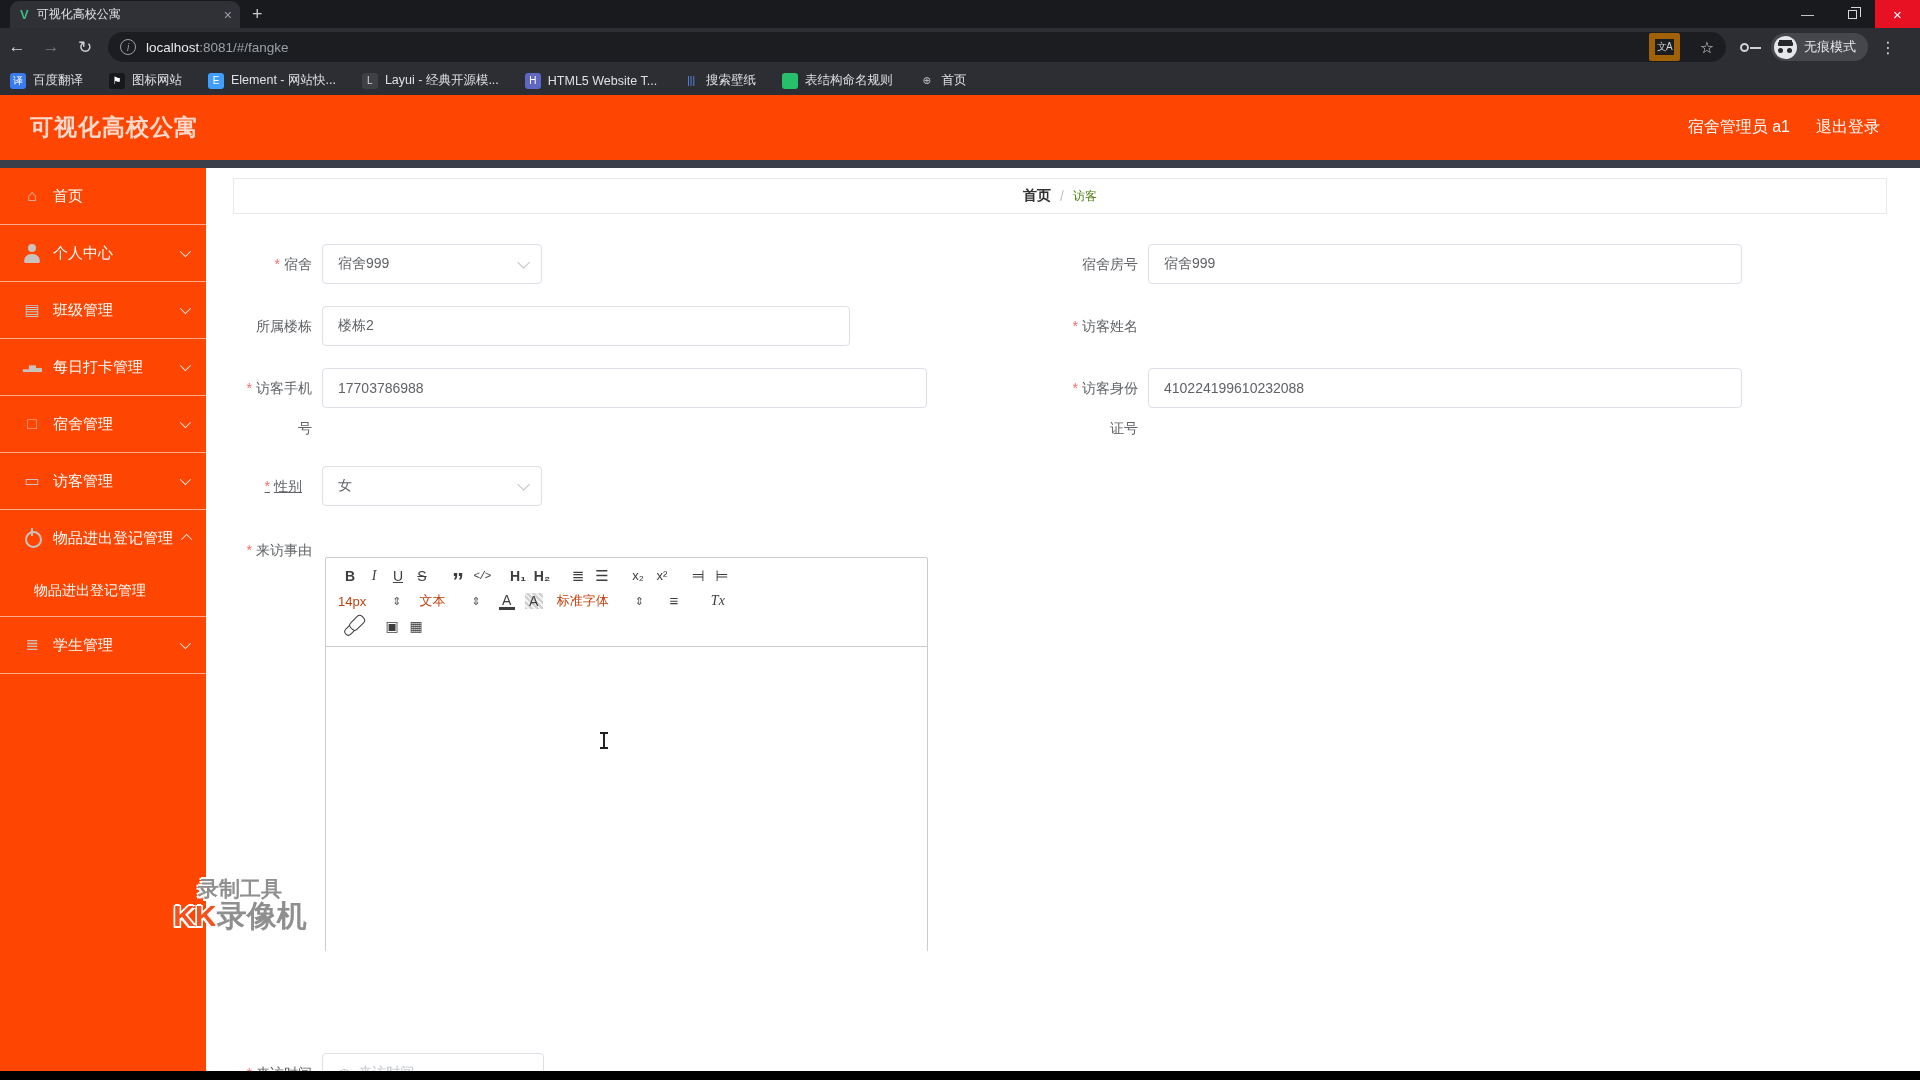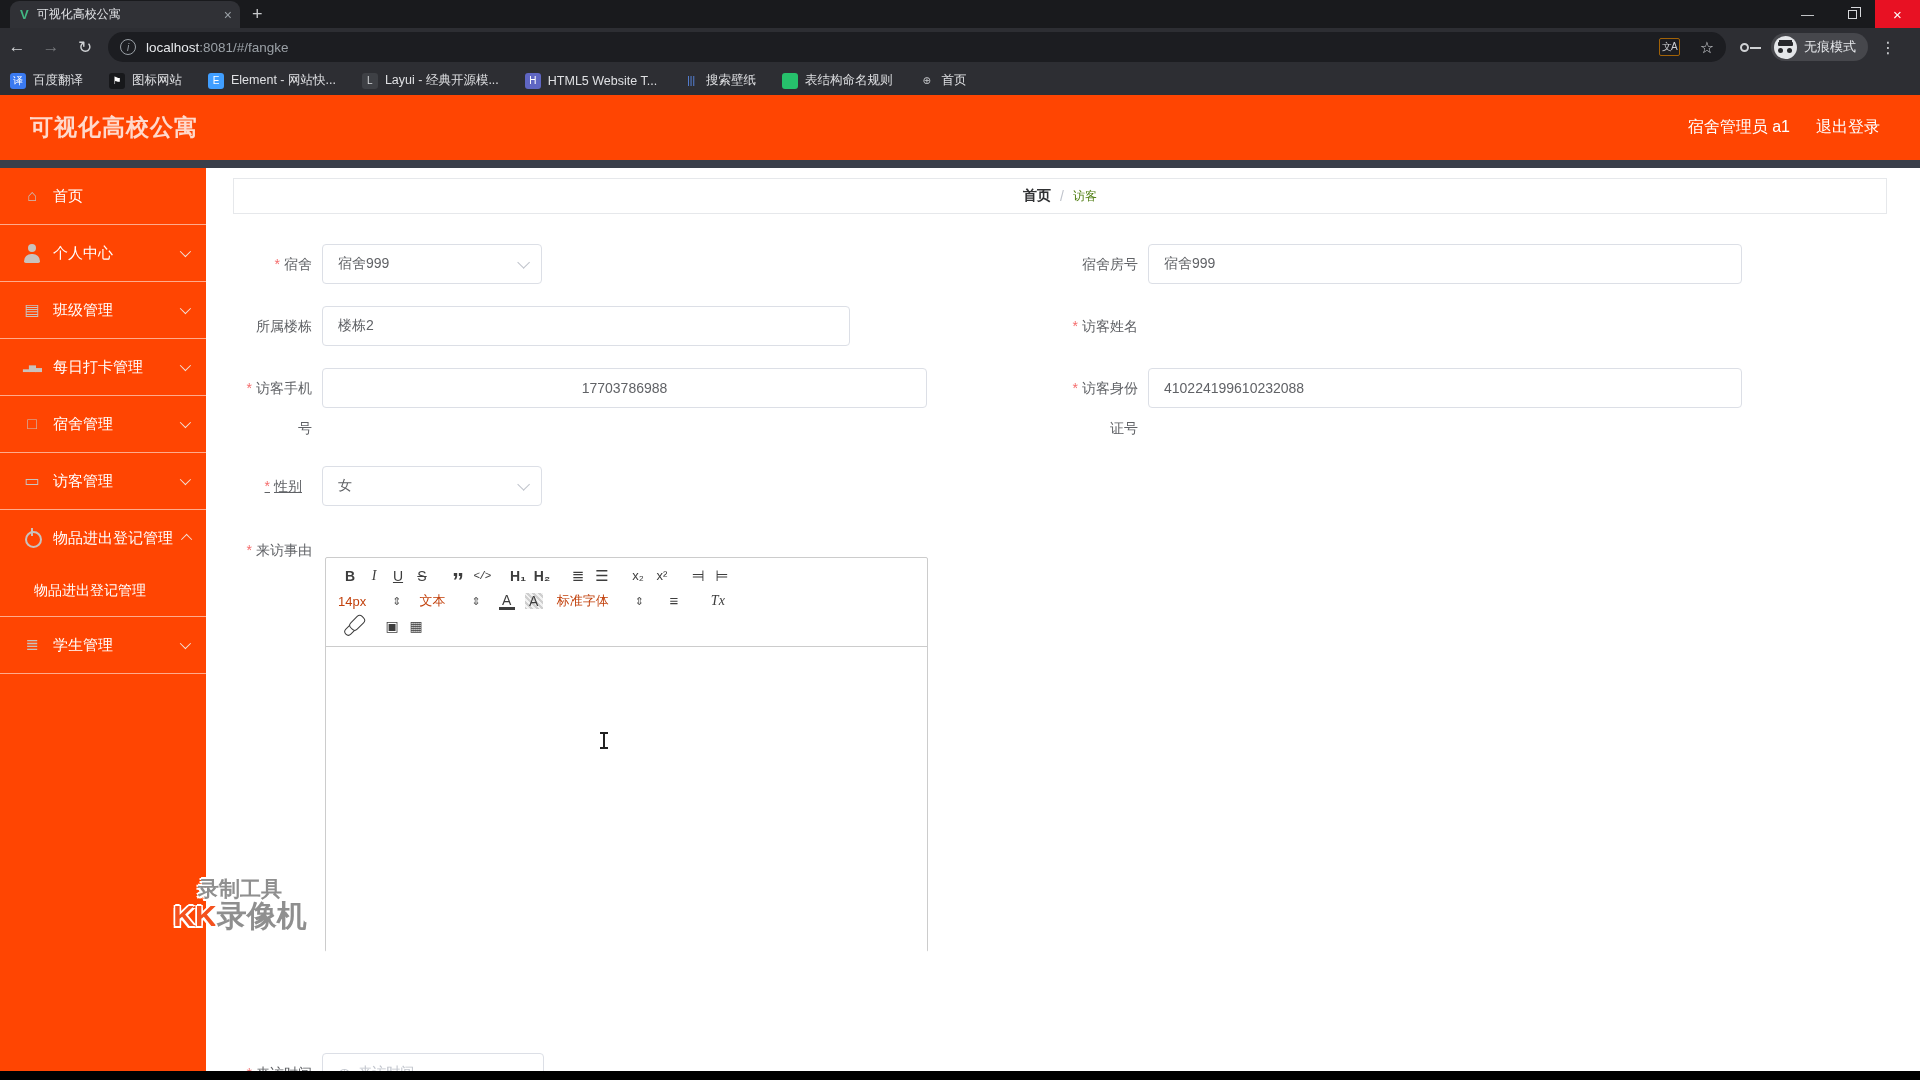--- a/index.html
+++ b/index.html
@@ -27,21 +27,21 @@
   .nav-btn { color:#cfd1d4; font-size:17px; width:34px; text-align:center; }
   .nav-btn.fwd { color:#76787c; }
   .url-pill { margin-left:6px; height:30px; width:1618px; background:#1c1d21; border-radius:15px;
     display:flex; align-items:center; padding:0 12px; gap:10px; }
   .info-i { width:16px; height:16px; border:1.5px solid #9aa0a6; border-radius:50%; color:#9aa0a6;
     font-size:10px; font-style:italic; display:flex; align-items:center; justify-content:center; flex:none; }
   .url-text { font-size:13.5px; flex:1; white-space:nowrap; }
   .url-host { color:#e8eaed; }
   .url-rest { color:#9aa0a6; }
   .pill-icon { color:#cfd1d4; font-size:14px; margin-left:10px; }
-  .translate-ico { font-size:10px; letter-spacing:-1px; color:#cfd1d4; border:1px solid #a16207; border-radius:2px; padding:1px 2px; }
+  .translate-ico { font-size:10px; letter-spacing:-1px; color:#cfd1d4; border:6px solid #a16207; border-radius:2px; padding:1px 2px; }
   .star-ico { font-size:16px; }
   .key-ico { width:9px; height:9px; border:2px solid #cfd1d4; border-radius:50%; position:relative; margin:0 8px 0 14px; }
   .key-ico::after { content:""; position:absolute; left:8px; top:2px; width:11px; height:2px; background:#cfd1d4; }
   .incog-badge { margin-left:14px; height:28px; background:#46474c; border-radius:14px; display:flex; align-items:center; padding:0 12px 0 3px; gap:7px; }
   .incog-ico { width:23px; height:23px; border-radius:50%; background:#e4e6e9; position:relative; }
   .incog-ico::before { content:""; position:absolute; left:4px; top:6px; width:15px; height:4px; background:#26272b; border-radius:1px;
     box-shadow:0 -3px 0 -1px #26272b; }
   .incog-ico::after { content:""; position:absolute; left:4px; top:12px; width:5px; height:5px; border-radius:50%; background:#26272b; box-shadow:9px 0 0 #26272b; }
   .incog-label { color:#e8eaed; font-size:13px; white-space:nowrap; }
   .menu-dots { color:#cfd1d4; font-size:16px; margin:0 14px 0 12px; }
@@ -293,21 +293,21 @@
         <span>宿舍999</span>
       </div>
 
     <div class="f-label" style="left:28px; top:138px;text-align:right;"><span>所属楼栋</span></div>
     <div class="f-input" style="left:116px; top:138px; width:528px;">
         <span>楼栋2</span>
       </div>
     <div class="f-label" style="left:854px; top:138px;"><span class="req">*</span><span>访客姓名</span></div>
 
     <div class="f-label" style="left:28px; top:200px;"><span class="req">*</span><span>访客手机</span><br><span>号</span></div>
-    <div class="f-input" style="left:116px; top:200px; width:605px;justify-content:center;">
+    <div class="f-input" style="left:116px; top:200px; width:605px;">
         <span>17703786988</span>
       </div>
     <div class="f-label" style="left:854px; top:200px;"><span class="req">*</span><span>访客身份</span><br><span>证号</span></div>
     <div class="f-input" style="left:942px; top:200px; width:594px;">
         <span>410224199610232088</span>
       </div>
 
     <div class="f-label" style="left:18px; top:298px;text-decoration:underline;"><span class="req">*</span><span>性别</span></div>
     <div class="f-input f-select" style="left:116px; top:298px; width:220px;">
       <span>女</span>

